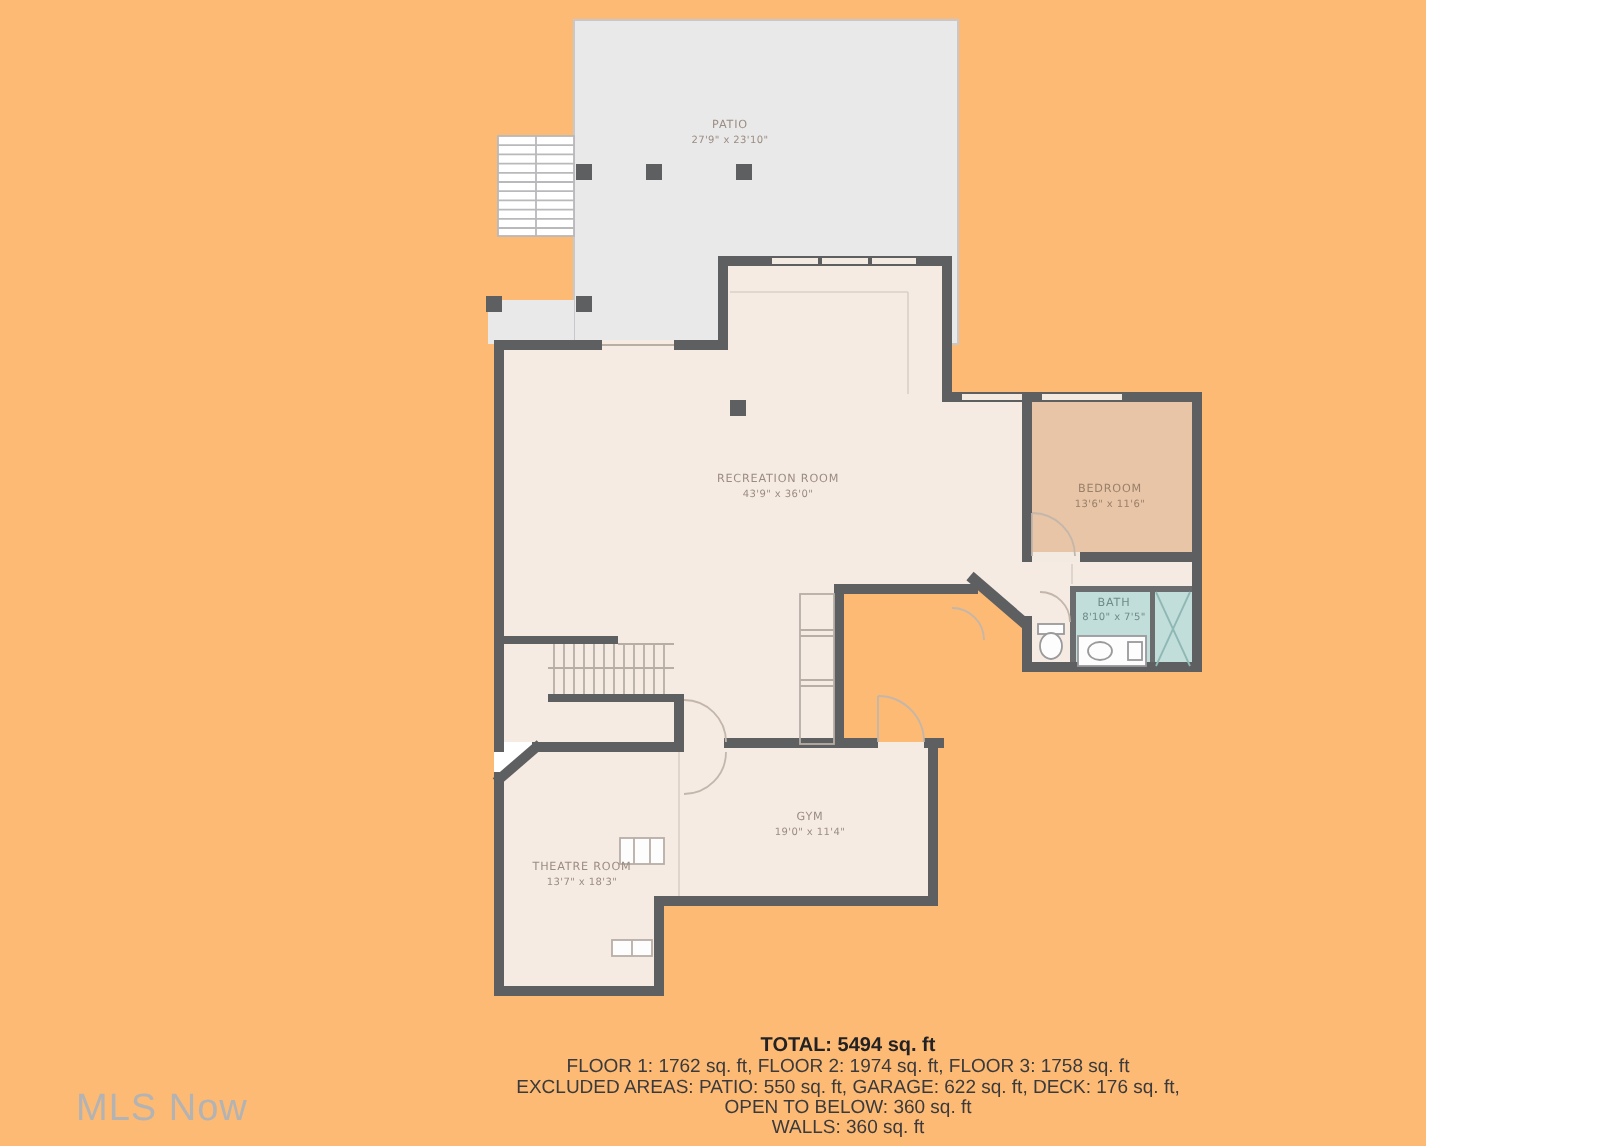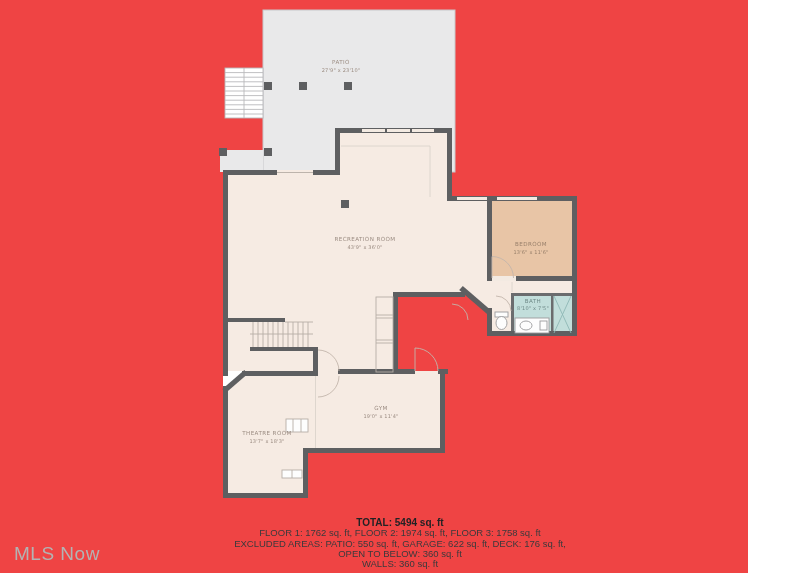--- a/index.html
+++ b/index.html
@@ -1,17 +1,17 @@
 <!DOCTYPE html>
 <html><head>
 <meta charset="utf-8">
 <style>
   html,body{margin:0;padding:0;background:#ffffff;}
-  .stage{position:relative;width:748px;height:573px;background:#ef4444;overflow:hidden;
-         font-family:"Liberation Sans",sans-serif;}
+  .stage{position:relative;width:689px;height:573px;background:#fdba74;overflow:hidden;
+         font-family:"Liberation Sans",sans-serif;padding-left:24px;}
   svg{display:block;}
   .wall{fill:#5e5f61;}
   .wall-thin{fill:#6b6c6e;}
   .floor{fill:#f6ebe3;}
   .patio{fill:#e9e9ea;stroke:#c8c8ca;stroke-width:1;}
   .patio-strip{fill:#e9e9ea;}
   .bedroom{fill:#e8c5a6;}
   .bath{fill:#c2dedb;}
   .thin{stroke:#b7aea6;stroke-width:.9;fill:none;}
   .lite{stroke:#d8d0c9;stroke-width:.8;fill:none;}

